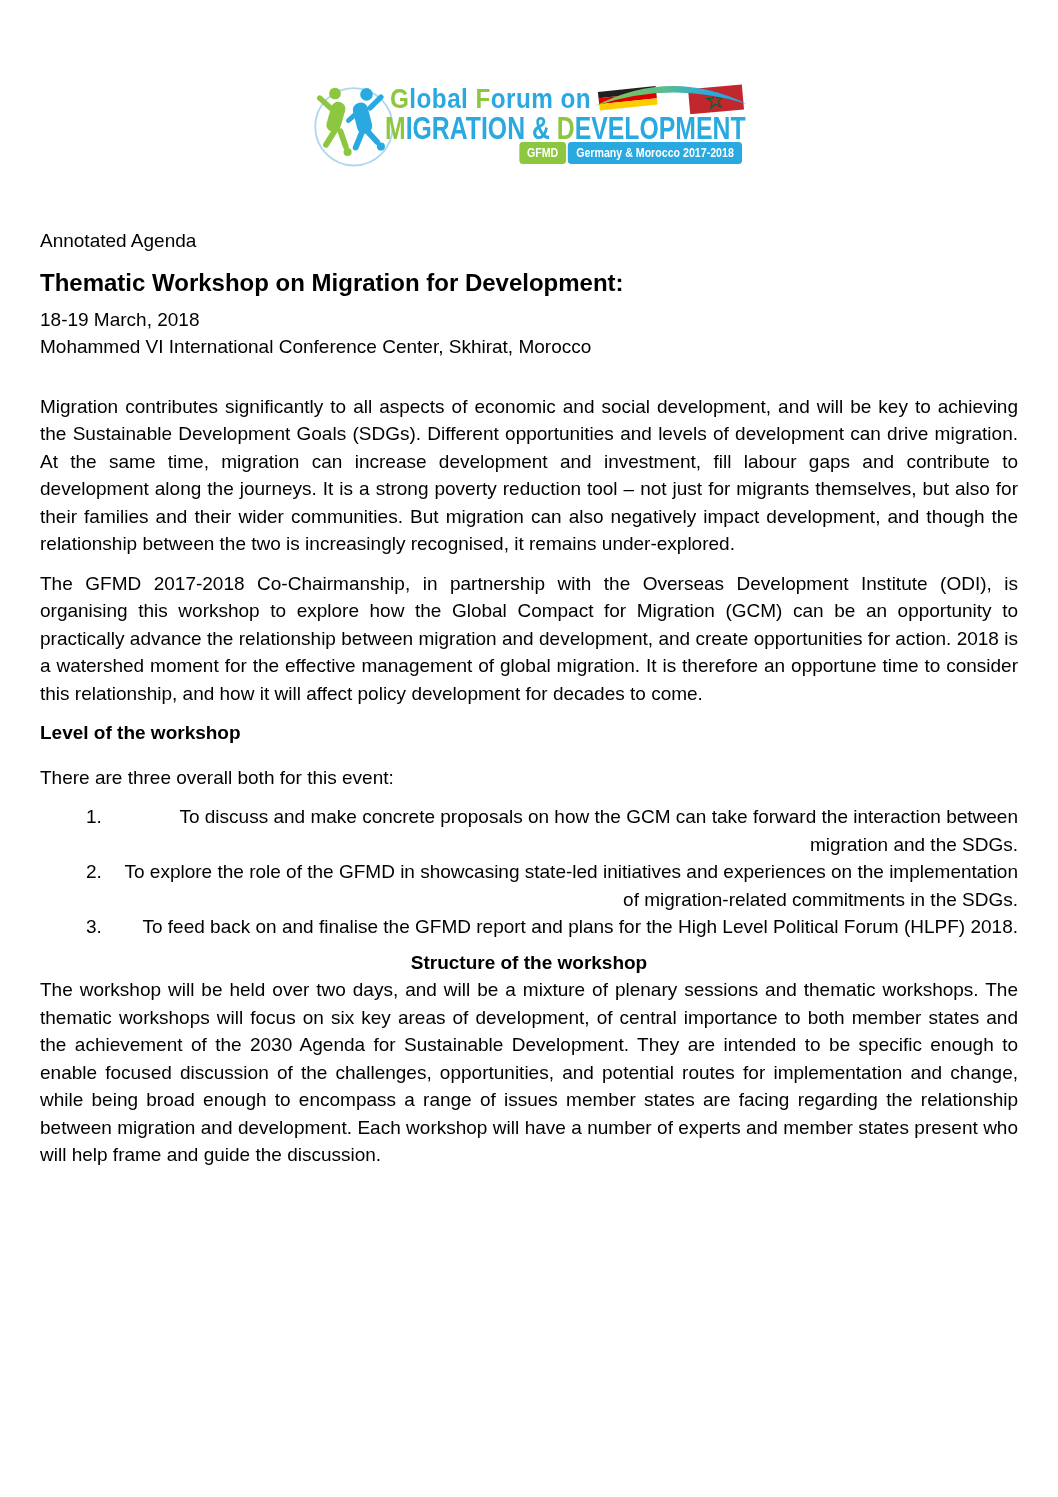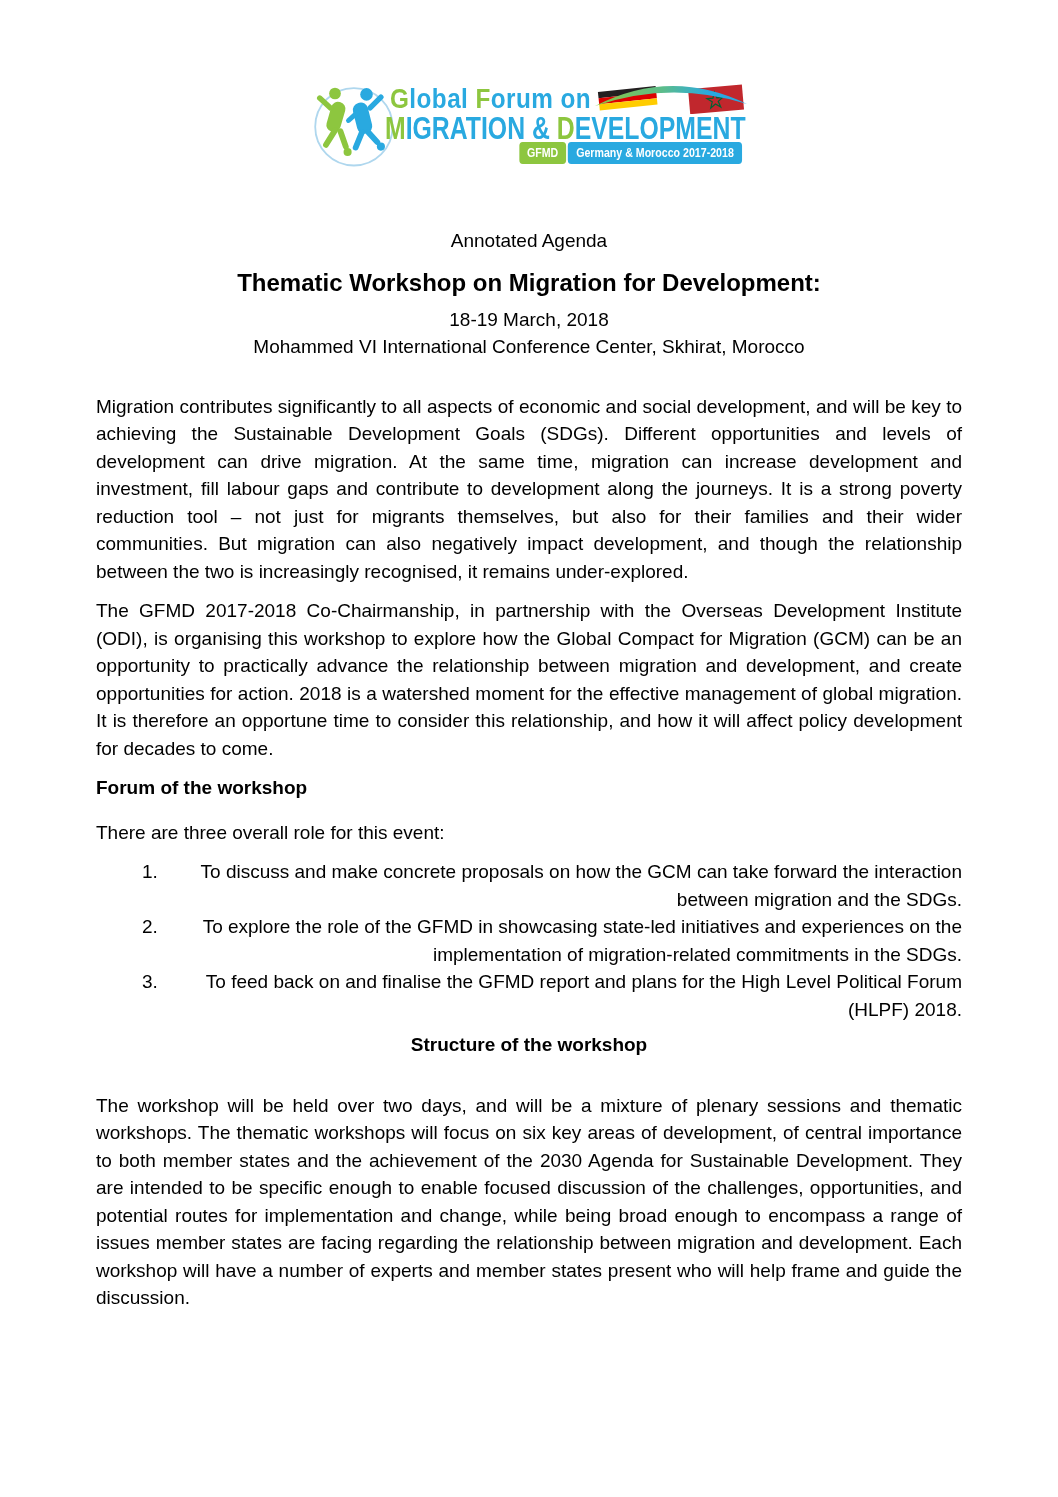--- a/index.html
+++ b/index.html
@@ -1,18 +1,18 @@
 <!DOCTYPE html>
 <html><head>
 <meta charset="utf-8">
 <style>
   html,body{margin:0;padding:0;background:#e8e8e8;}
   .page{
     width:1058px;height:1497px;background:#ffffff;margin:0 auto;
-    box-sizing:border-box;padding:0 96px;overflow:hidden;
+    box-sizing:border-box;padding:0 40px;overflow:hidden;
     font-family:"Liberation Sans", sans-serif;color:#000;position:relative;
   }
   
   .logo-wrap{position:relative;width:450px;height:95px;margin:78px auto 0;}
   .logo-figures{position:absolute;left:4px;top:2px;width:90px;height:90px;}
   .logo-line1{
     position:absolute;left:86px;top:6px;font-size:27px;font-weight:bold;
     white-space:nowrap;transform:scaleX(.90);transform-origin:left top;
     letter-spacing:.5px;
   }
@@ -24,33 +24,33 @@
   .logo-arc{position:absolute;left:290px;top:1px;width:154px;height:35px;}
   .logo-badge{
     position:absolute;right:12px;top:64px;display:flex;gap:2px;
     transform:scaleX(.85);transform-origin:right center;
     font-weight:bold;font-size:12.5px;white-space:nowrap;
   }
   .badge-gfmd{background:#8DC63F;color:#fff;border-radius:4px;padding:4px 9px;}
   .badge-chair{background:#29A9E0;color:#fff;border-radius:4px;padding:4px 10px;}
   
   .doc{font-size:19px;line-height:27.5px;}
-  .center{text-align:center;}
+  .center{}
   .annotated{margin:54px 0 0;}
   .title{margin:14px 0 0;font-weight:bold;line-height:28px;font-size:24px;}
   .dateblock{margin:9px 0 0;}
   .para{text-align:justify;margin:0;}
   .p1{margin-top:32px;}
   .p2{margin-top:12px;}
   .h-bold{font-weight:bold;margin:12px 0 0;}
   .aims-intro{margin:17px 0 0;}
   ol.aims{margin:12px 0 0;padding-left:67px;text-align:right;}
   ol.aims li{line-height:27.5px;}
   .h-structure{margin:8px 0 0;text-align:center;}
-  .p3{margin-top:33px;}
+  .p3{margin-top:0;}
 </style>
 </head>
 <body>
 
 <div class="page">
 
   <div class="logo-wrap">
 
     <svg class="logo-figures" viewBox="0 0 100 100" aria-hidden="true">
       <circle cx="51" cy="52" r="43" fill="none" stroke="#AFD7EE" stroke-width="2"></circle>
@@ -119,23 +119,23 @@
 
     <p class="center dateblock">
       <span>18-19 March, 2018</span><br>
       <span>Mohammed VI International Conference Center, Skhirat, Morocco</span>
     </p>
 
     <p class="para p1">Migration contributes significantly to all aspects of economic and social development, and will be key to achieving the Sustainable Development Goals (SDGs). Different opportunities and levels of development can drive migration. At the same time, migration can increase development and investment, fill labour gaps and contribute to development along the journeys. It is a strong poverty reduction tool – not just for migrants themselves, but also for their families and their wider communities. But migration can also negatively impact development, and though the relationship between the two is increasingly recognised, it remains under-explored.</p>
 
     <p class="para p2">The GFMD 2017-2018 Co-Chairmanship, in partnership with the Overseas Development Institute (ODI), is organising this workshop to explore how the Global Compact for Migration (GCM) can be an opportunity to practically advance the relationship between migration and development, and create opportunities for action. 2018 is a watershed moment for the effective management of global migration. It is therefore an opportune time to consider this relationship, and how it will affect policy development for decades to come.</p>
 
-    <p class="h-bold">Forum of the workshop</p>
+    <p class="h-bold">Level of the workshop</p>
 
-    <p class="para aims-intro">There are three overall role for this event:</p>
+    <p class="para aims-intro">There are three overall both for this event:</p>
 
     <ol class="aims">
       <li>To discuss and make concrete proposals on how the GCM can take forward the interaction between migration and the SDGs.</li>
       <li>To explore the role of the GFMD in showcasing state-led initiatives and experiences on the implementation of migration-related commitments in the SDGs.</li>
       <li>To feed back on and finalise the GFMD report and plans for the High Level Political Forum (HLPF) 2018.</li>
     </ol>
 
     <p class="h-bold h-structure">Structure of the workshop</p>
 
     <p class="para p3">The workshop will be held over two days, and will be a mixture of plenary sessions and thematic workshops. The thematic workshops will focus on six key areas of development, of central importance to both member states and the achievement of the 2030 Agenda for Sustainable Development. They are intended to be specific enough to enable focused discussion of the challenges, opportunities, and potential routes for implementation and change, while being broad enough to encompass a range of issues member states are facing regarding the relationship between migration and development. Each workshop will have a number of experts and member states present who will help frame and guide the discussion.</p>

